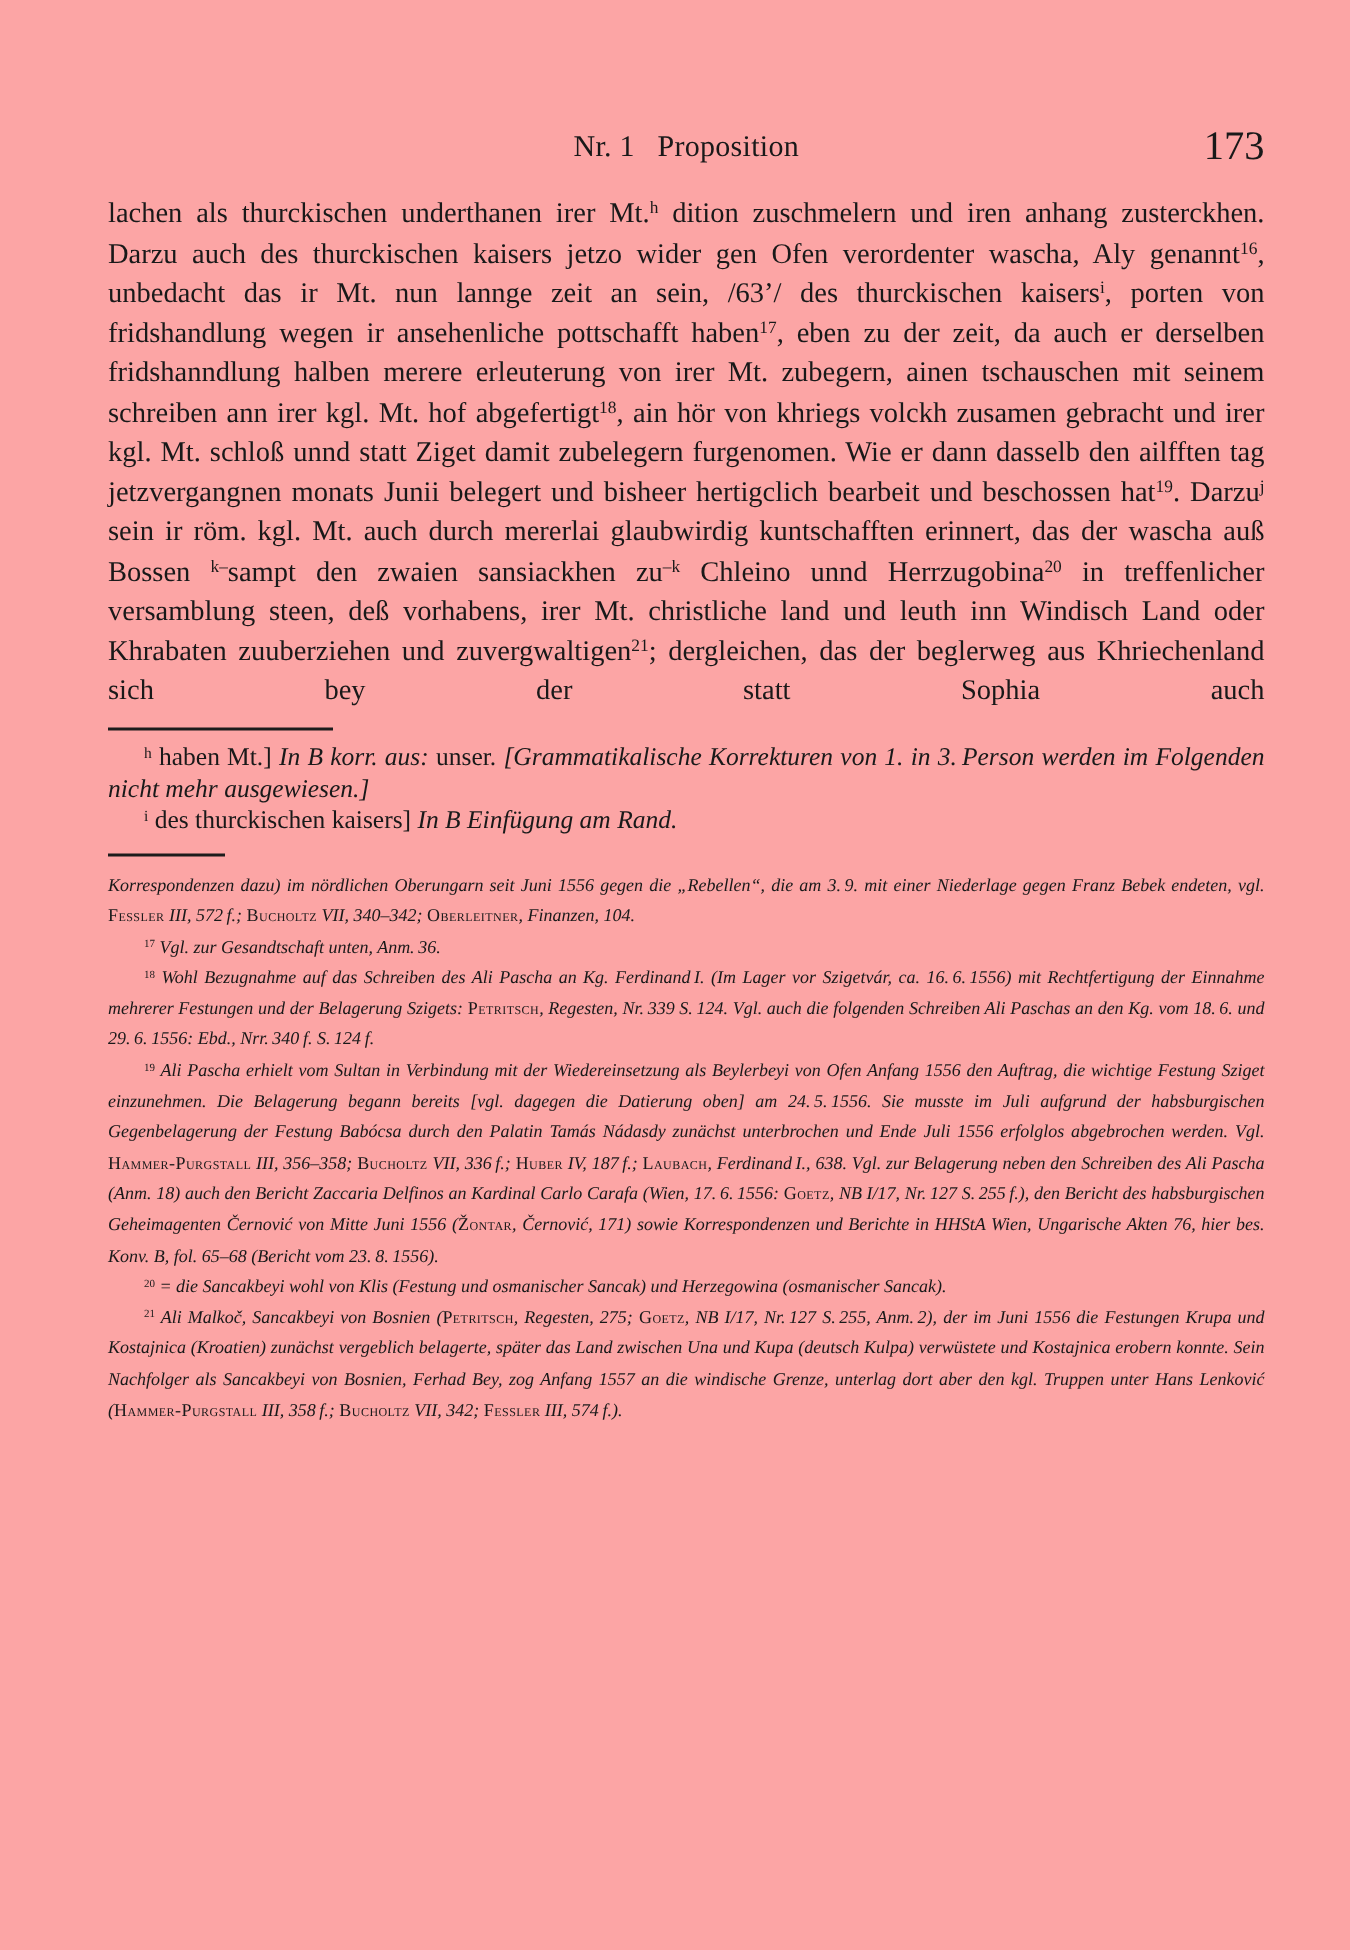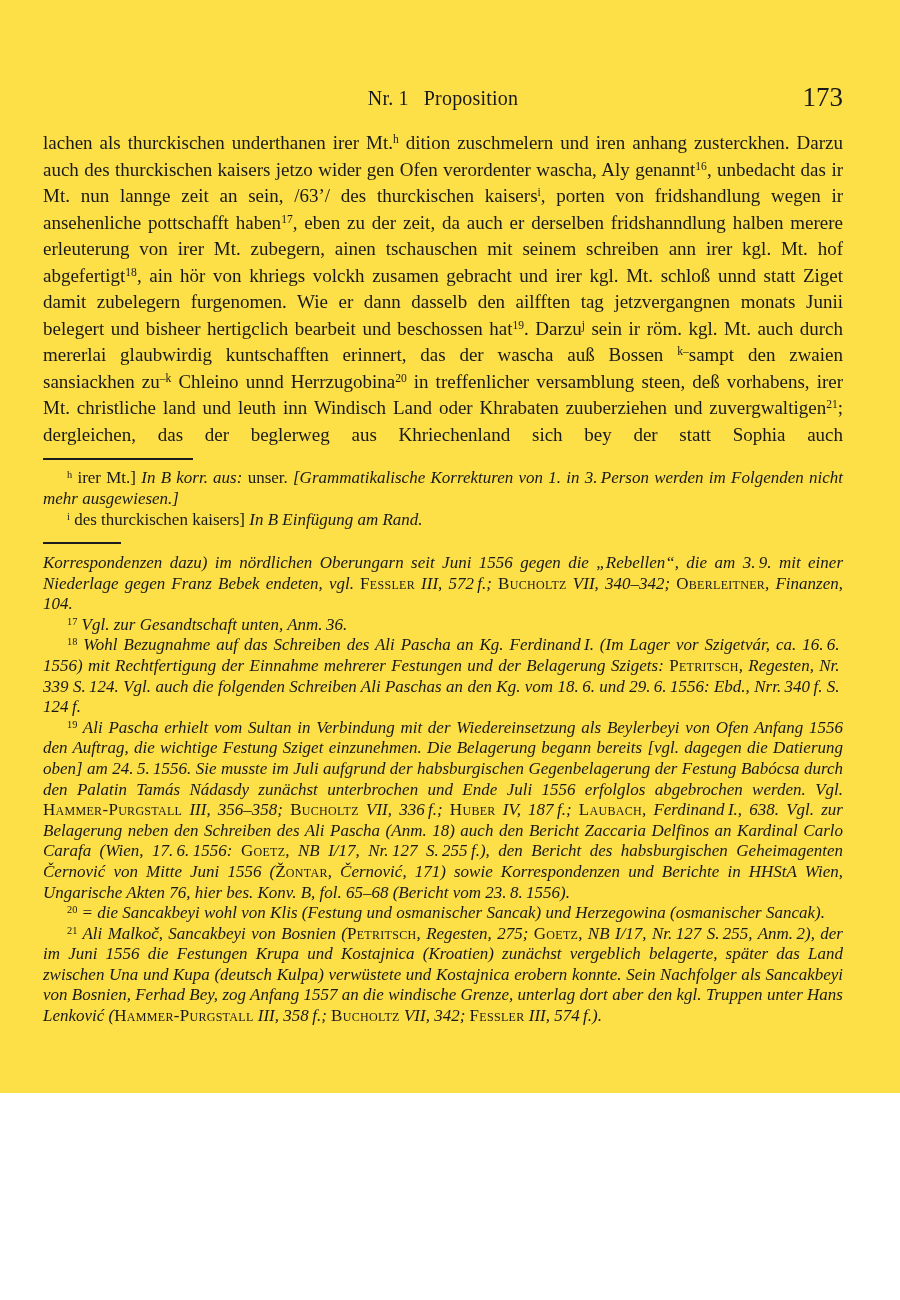--- a/index.html
+++ b/index.html
@@ -3,24 +3,24 @@
 <meta charset="utf-8">
 <style>
   html, body {
     margin: 0;
     padding: 0;
     background: #ffffff;
   }
   .page {
     position: relative;
     width: 900px;
-    height: 1093px;
+    height: 1300px;
     box-sizing: border-box;
-    padding: 76px 57px 0 43px;
-    background: #fde047;
+    padding: 76px 57px 0 72px;
+    background: #fca5a5;
     color: #191919;
     font-family: "Liberation Serif", "DejaVu Serif", serif;
     overflow: hidden;
   }
   
   .running-header {
     position: relative;
     height: 34px;
     margin-bottom: 20px;
   }
@@ -63,21 +63,21 @@
   .apparatus {
     margin-top: 7px;
     font-size: 17px;
     line-height: 21px;
     text-align: justify;
   }
   .apparatus-note { text-indent: 24px; }
   
   .footnotes {
     margin-top: 9px;
-    font-size: 17px;
+    font-size: 12px;
     line-height: 20.6px;
     text-align: justify;
   }
   .footnote { font-style: italic; text-indent: 24px; }
   .footnote.no-indent { text-indent: 0; }
   
   .run-r  { font-style: normal; }
   .run-i  { font-style: italic; }
   .run-sc {
     font-style: normal;
@@ -102,21 +102,21 @@
       <span>Nr. 1</span><span class="head-gap"></span><span>Proposition</span>
     </span>
     <span class="page-number">173</span>
   </header>
 
   <section class="main-text"><span class="run-r">lachen als thurckischen underthanen irer Mt.</span><span class="run-sup">h</span><span class="run-r"> dition zuschmelern und iren anhang zusterckhen. Darzu auch des thurckischen kaisers jetzo wider gen Ofen verordenter wascha, Aly genannt</span><span class="run-sup">16</span><span class="run-r">, unbedacht das ir Mt. nun lannge zeit an sein, /63’/ des thurckischen kaisers</span><span class="run-sup">i</span><span class="run-r">, porten von fridshandlung wegen ir ansehenliche pottschafft haben</span><span class="run-sup">17</span><span class="run-r">, eben zu der zeit, da auch er derselben fridshanndlung halben merere erleuterung von irer Mt. zubegern, ainen tschauschen mit seinem schreiben ann irer kgl. Mt. hof abgefertigt</span><span class="run-sup">18</span><span class="run-r">, ain hör von khriegs volckh zusamen gebracht und irer kgl. Mt. schloß unnd statt Ziget damit zubelegern furgenomen. Wie er dann dasselb den ailfften tag jetzvergangnen monats Junii belegert und bisheer hertigclich bearbeit und beschossen hat</span><span class="run-sup">19</span><span class="run-r">. Darzu</span><span class="run-sup">j</span><span class="run-r"> sein ir röm. kgl. Mt. auch durch mererlai glaubwirdig kuntschafften erinnert, das der wascha auß Bossen </span><span class="run-sup">k–</span><span class="run-r">sampt den zwaien sansiackhen zu</span><span class="run-sup">–k</span><span class="run-r"> Chleino unnd Herrzugobina</span><span class="run-sup">20</span><span class="run-r"> in treffenlicher versamblung steen, deß vorhabens, irer Mt. christliche land und leuth inn Windisch Land oder Khrabaten zuuberziehen und zuvergwaltigen</span><span class="run-sup">21</span><span class="run-r">; dergleichen, das der beglerweg aus Khriechenland sich bey der statt Sophia auch</span></section>
 
   <div class="apparatus-rule"></div>
 
   <section class="apparatus">
-      <div class="apparatus-note"><span class="run-sup">h</span><span class="run-r"> irer Mt.] </span><span class="run-i">In B korr. aus: </span><span class="run-r">unser. </span><span class="run-i">[Grammatikalische Korrekturen von 1. in 3. Person werden im Folgenden nicht mehr ausgewiesen.]</span></div>
+      <div class="apparatus-note"><span class="run-sup">h</span><span class="run-r"> haben Mt.] </span><span class="run-i">In B korr. aus: </span><span class="run-r">unser. </span><span class="run-i">[Grammatikalische Korrekturen von 1. in 3. Person werden im Folgenden nicht mehr ausgewiesen.]</span></div>
       <div class="apparatus-note"><span class="run-sup">i</span><span class="run-r"> des thurckischen kaisers] </span><span class="run-i">In B Einfügung am Rand.</span></div>
     </section>
 
   <div class="footnote-rule"></div>
 
   <section class="footnotes">
       <div class="footnote no-indent"><span class="run-i">Korrespondenzen dazu) im nördlichen Oberungarn seit Juni 1556 gegen die „Rebellen“, die am 3. 9. mit einer Niederlage gegen Franz Bebek endeten, vgl. </span><span class="run-sc">Fessler</span><span class="run-i"> III, 572 f.; </span><span class="run-sc">Bucholtz</span><span class="run-i"> VII, 340–342; </span><span class="run-sc">Oberleitner</span><span class="run-i">, Finanzen, 104.</span></div>
       <div class="footnote"><span class="run-sup">17</span><span class="run-i"> Vgl. zur Gesandtschaft unten, Anm. 36.</span></div>
       <div class="footnote"><span class="run-sup">18</span><span class="run-i"> Wohl Bezugnahme auf das Schreiben des Ali Pascha an Kg. Ferdinand I. (Im Lager vor Szigetvár, ca. 16. 6. 1556) mit Rechtfertigung der Einnahme mehrerer Festungen und der Belagerung Szigets: </span><span class="run-sc">Petritsch</span><span class="run-i">, Regesten, Nr. 339 S. 124. Vgl. auch die folgenden Schreiben Ali Paschas an den Kg. vom 18. 6. und 29. 6. 1556: Ebd., Nrr. 340 f. S. 124 f.</span></div>
       <div class="footnote"><span class="run-sup">19</span><span class="run-i"> Ali Pascha erhielt vom Sultan in Verbindung mit der Wiedereinsetzung als Beylerbeyi von Ofen Anfang 1556 den Auftrag, die wichtige Festung Sziget einzunehmen. Die Belagerung begann bereits [vgl. dagegen die Datierung oben] am 24. 5. 1556. Sie musste im Juli aufgrund der habsburgischen Gegenbelagerung der Festung Babócsa durch den Palatin Tamás Nádasdy zunächst unterbrochen und Ende Juli 1556 erfolglos abgebrochen werden. Vgl. </span><span class="run-sc">Hammer-Purgstall</span><span class="run-i"> III, 356–358; </span><span class="run-sc">Bucholtz</span><span class="run-i"> VII, 336 f.; </span><span class="run-sc">Huber</span><span class="run-i"> IV, 187 f.; </span><span class="run-sc">Laubach</span><span class="run-i">, Ferdinand I., 638. Vgl. zur Belagerung neben den Schreiben des Ali Pascha (Anm. 18) auch den Bericht Zaccaria Delfinos an Kardinal Carlo Carafa (Wien, 17. 6. 1556: </span><span class="run-sc">Goetz</span><span class="run-i">, NB I/17, Nr. 127 S. 255 f.), den Bericht des habsburgischen Geheimagenten Černović von Mitte Juni 1556 (</span><span class="run-sc">Žontar</span><span class="run-i">, Černović, 171) sowie Korrespondenzen und Berichte in HHStA Wien, Ungarische Akten 76, hier bes. Konv. B, fol. 65–68 (Bericht vom 23. 8. 1556).</span></div>

